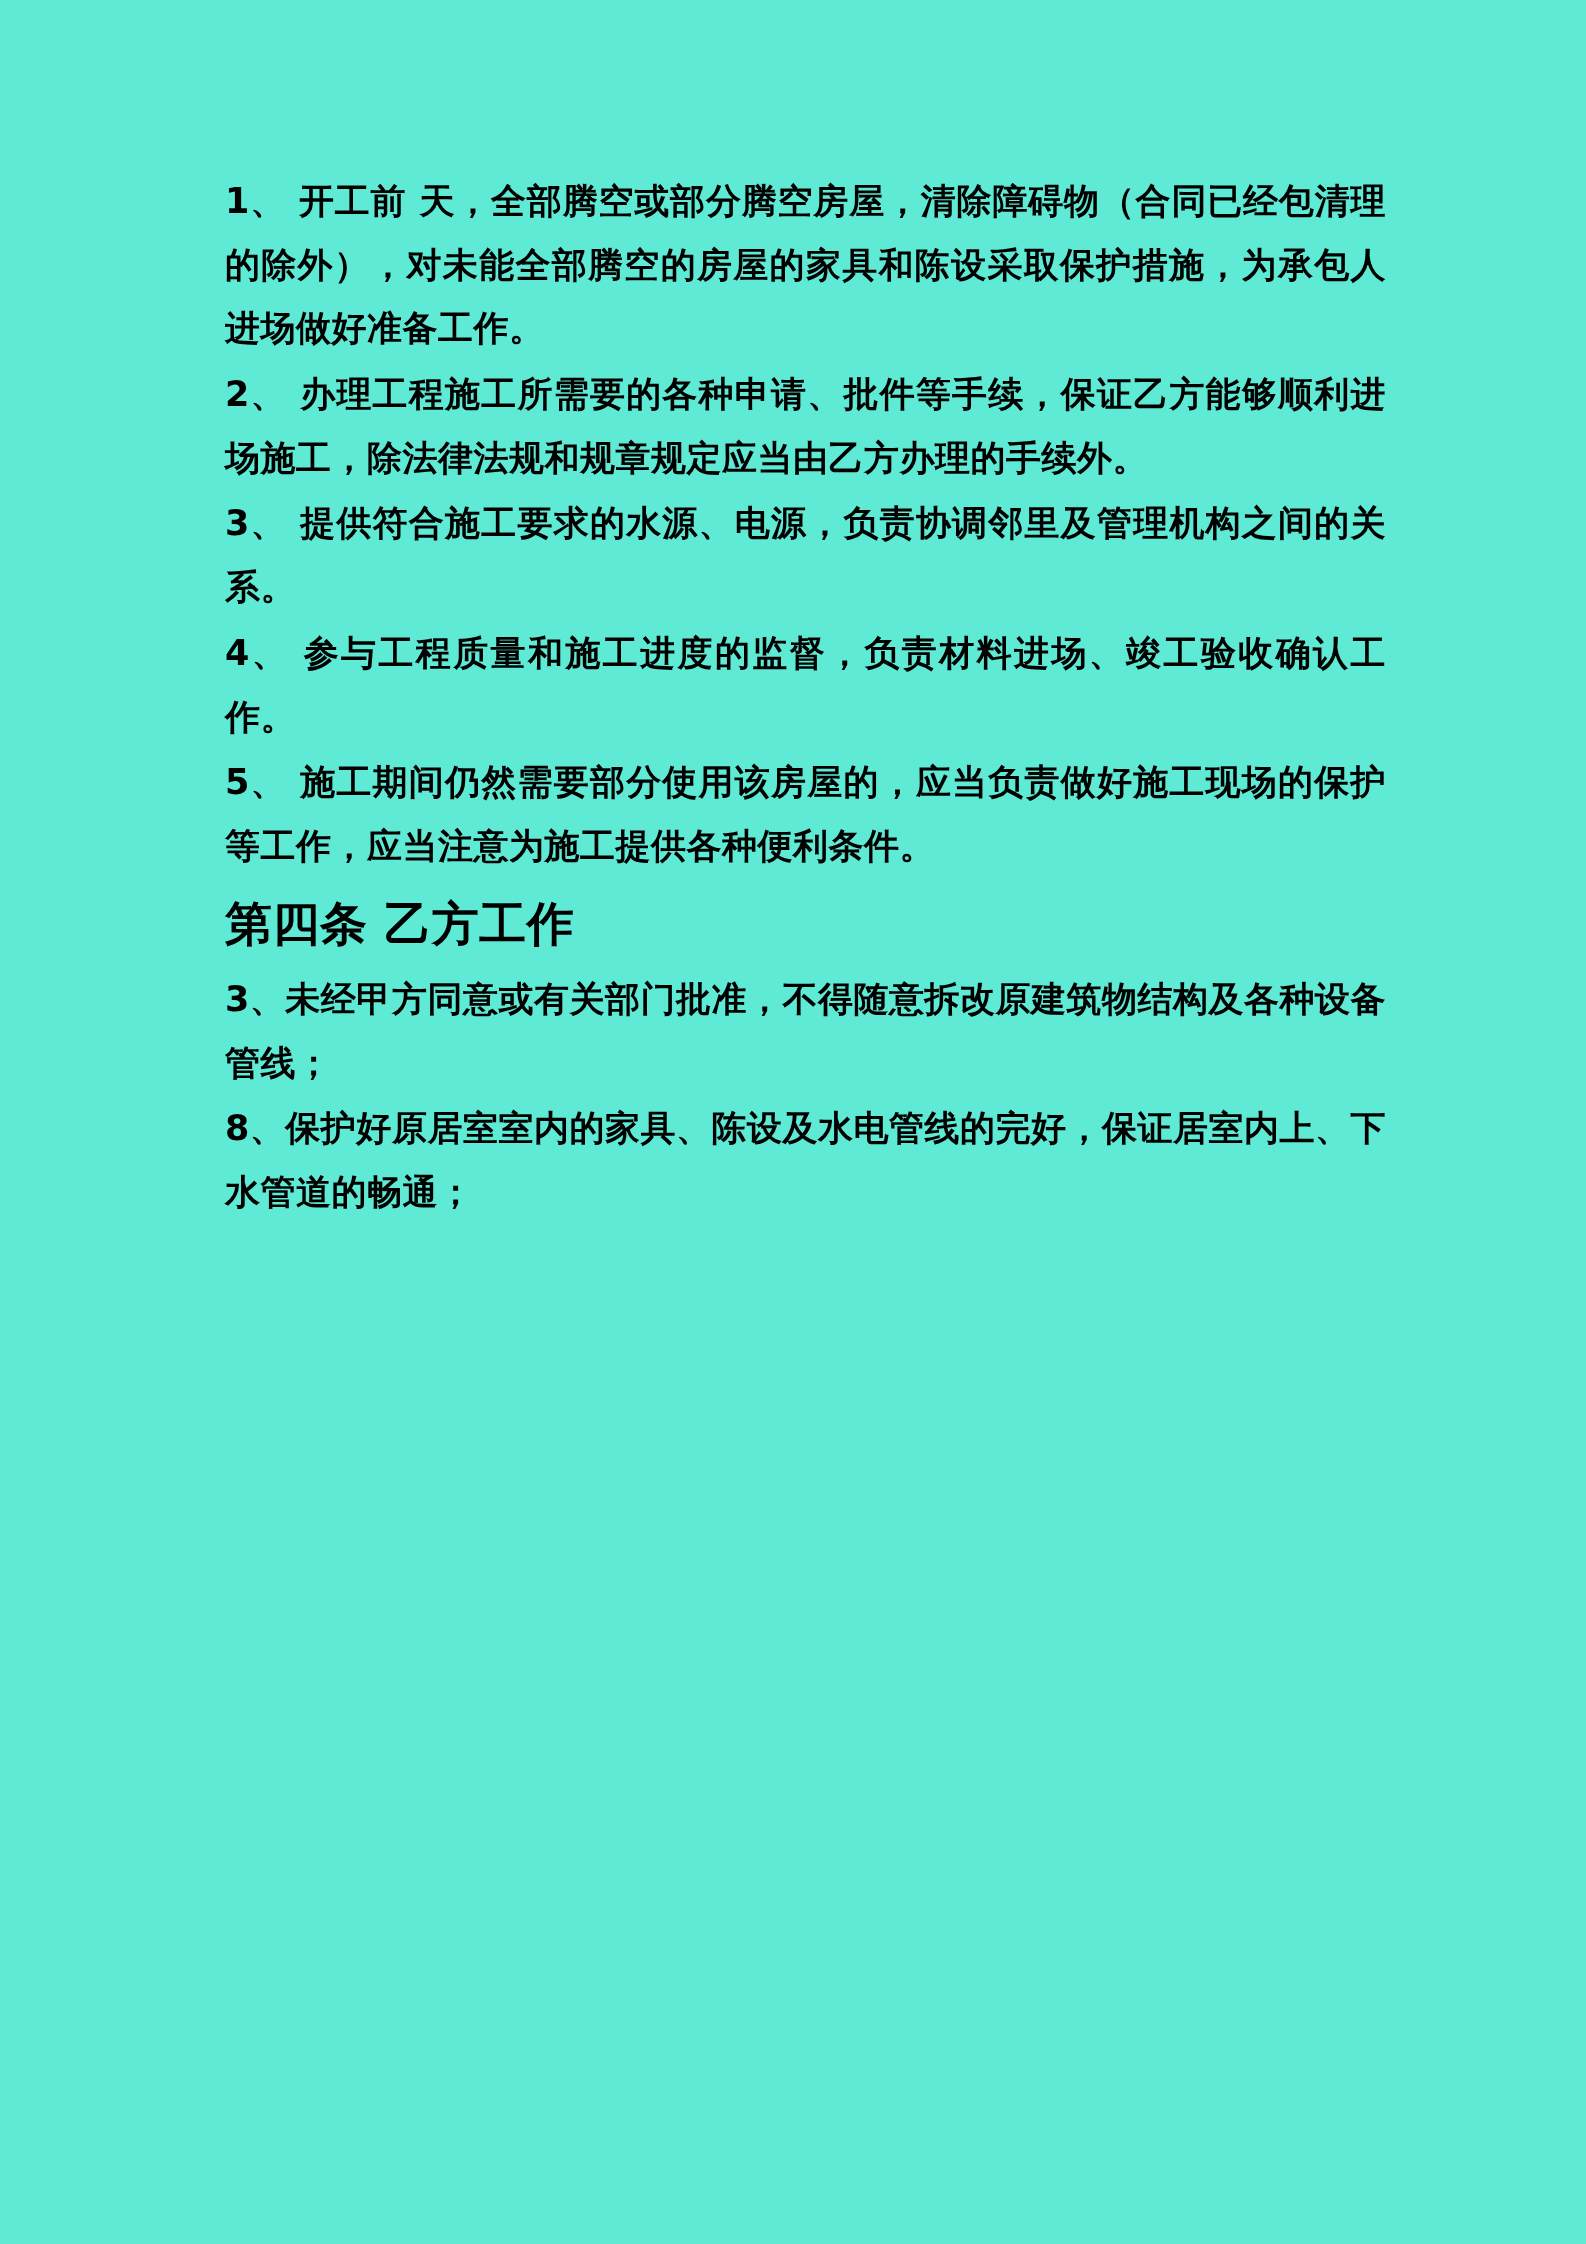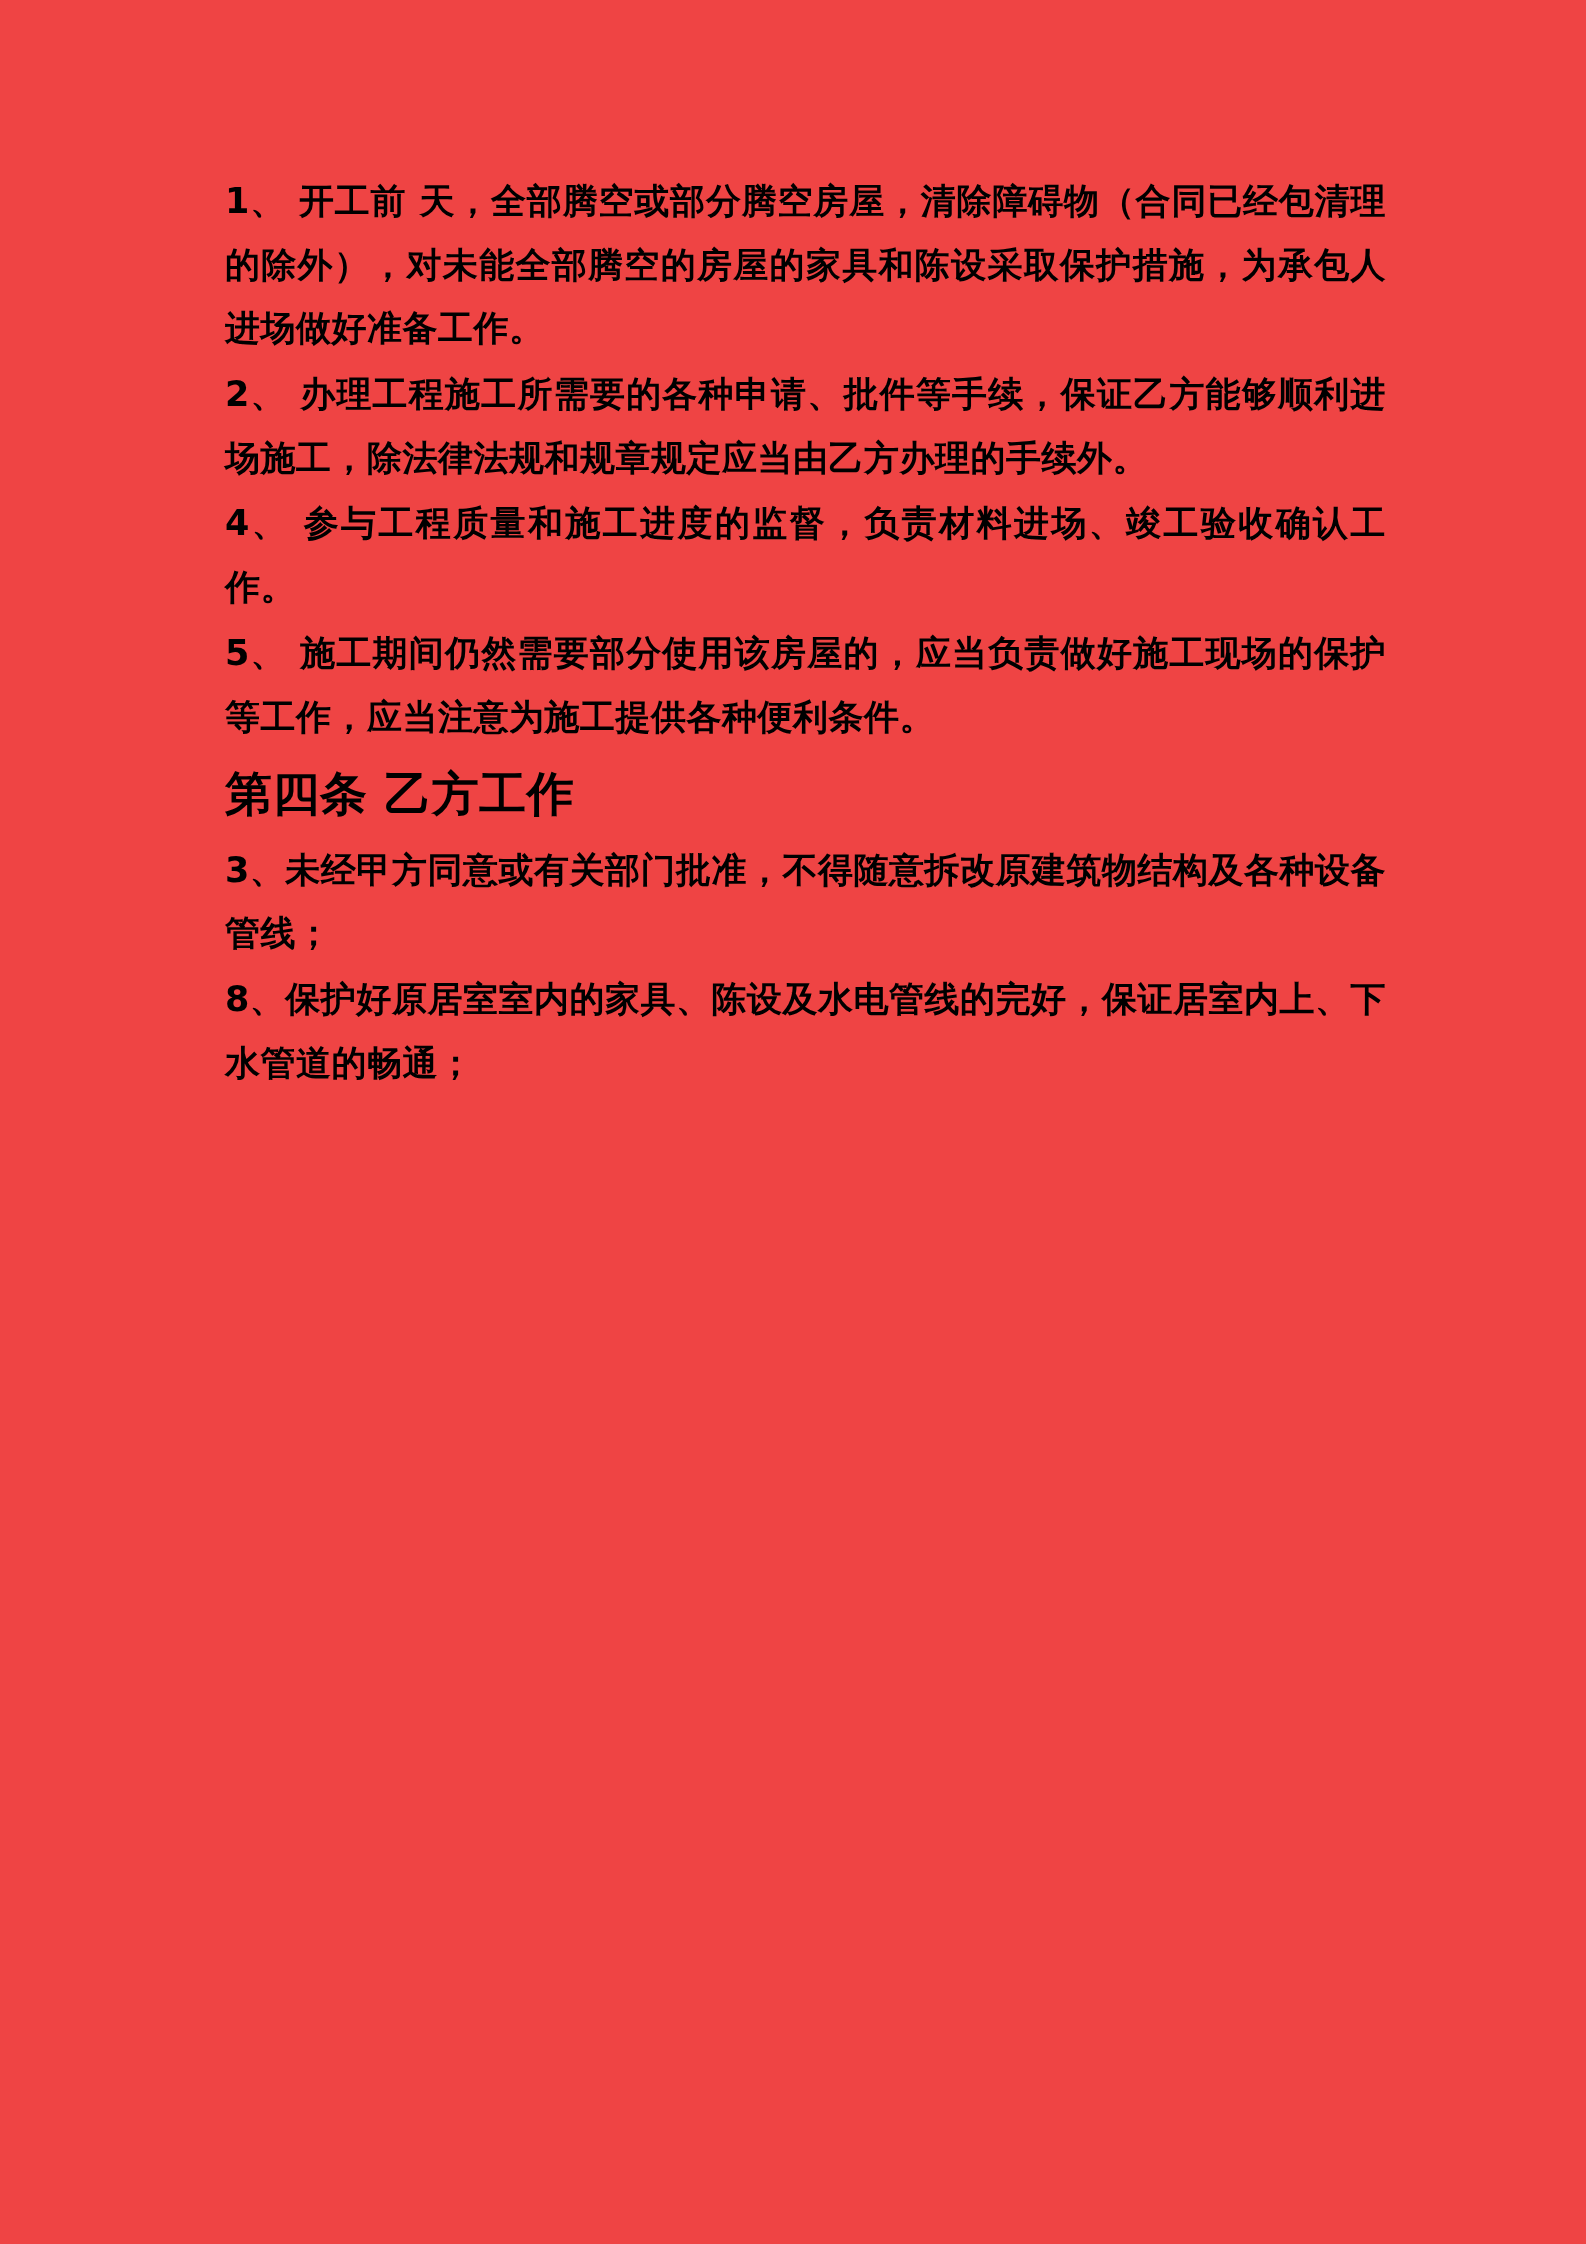--- a/index.html
+++ b/index.html
@@ -14,21 +14,21 @@
     font-family: "DejaVu Sans", "Liberation Sans", sans-serif;
     color: #000000;
     overflow: hidden;
   }
   .page {
     position: relative;
     width: 1586px;
     height: 2244px;
     box-sizing: border-box;
     padding: 170px 200px 120px 225px;
-    background: #ef4444;
+    background: #5eead4;
   }
   .doc-body {
     display: block;
   }
   .para {
     font-size: 35px;
     line-height: 1.82;
     font-weight: 700;
     letter-spacing: 0.5px;
     text-align: justify;
@@ -44,19 +44,20 @@
     margin: 0 0 2px 0;
   }
 </style>
 </head>
 <body>
 
 <div class="page">
   <div class="doc-body">
     <p class="para">1、 开工前 天，全部腾空或部分腾空房屋，清除障碍物（合同已经包清理的除外），对未能全部腾空的房屋的家具和陈设采取保护措施，为承包人进场做好准备工作。</p>
     <p class="para">2、 办理工程施工所需要的各种申请、批件等手续，保证乙方能够顺利进场施工，除法律法规和规章规定应当由乙方办理的手续外。</p>
+    <p class="para">3、 提供符合施工要求的水源、电源，负责协调邻里及管理机构之间的关系。</p>
     <p class="para">4、 参与工程质量和施工进度的监督，负责材料进场、竣工验收确认工作。</p>
     <p class="para">5、 施工期间仍然需要部分使用该房屋的，应当负责做好施工现场的保护等工作，应当注意为施工提供各种便利条件。</p>
     <p class="heading">第四条  乙方工作</p>
     <p class="para">3、未经甲方同意或有关部门批准，不得随意拆改原建筑物结构及各种设备管线；</p>
     <p class="para">8、保护好原居室室内的家具、陈设及水电管线的完好，保证居室内上、下水管道的畅通；</p>
   </div>
 </div>
 
 </body></html>

